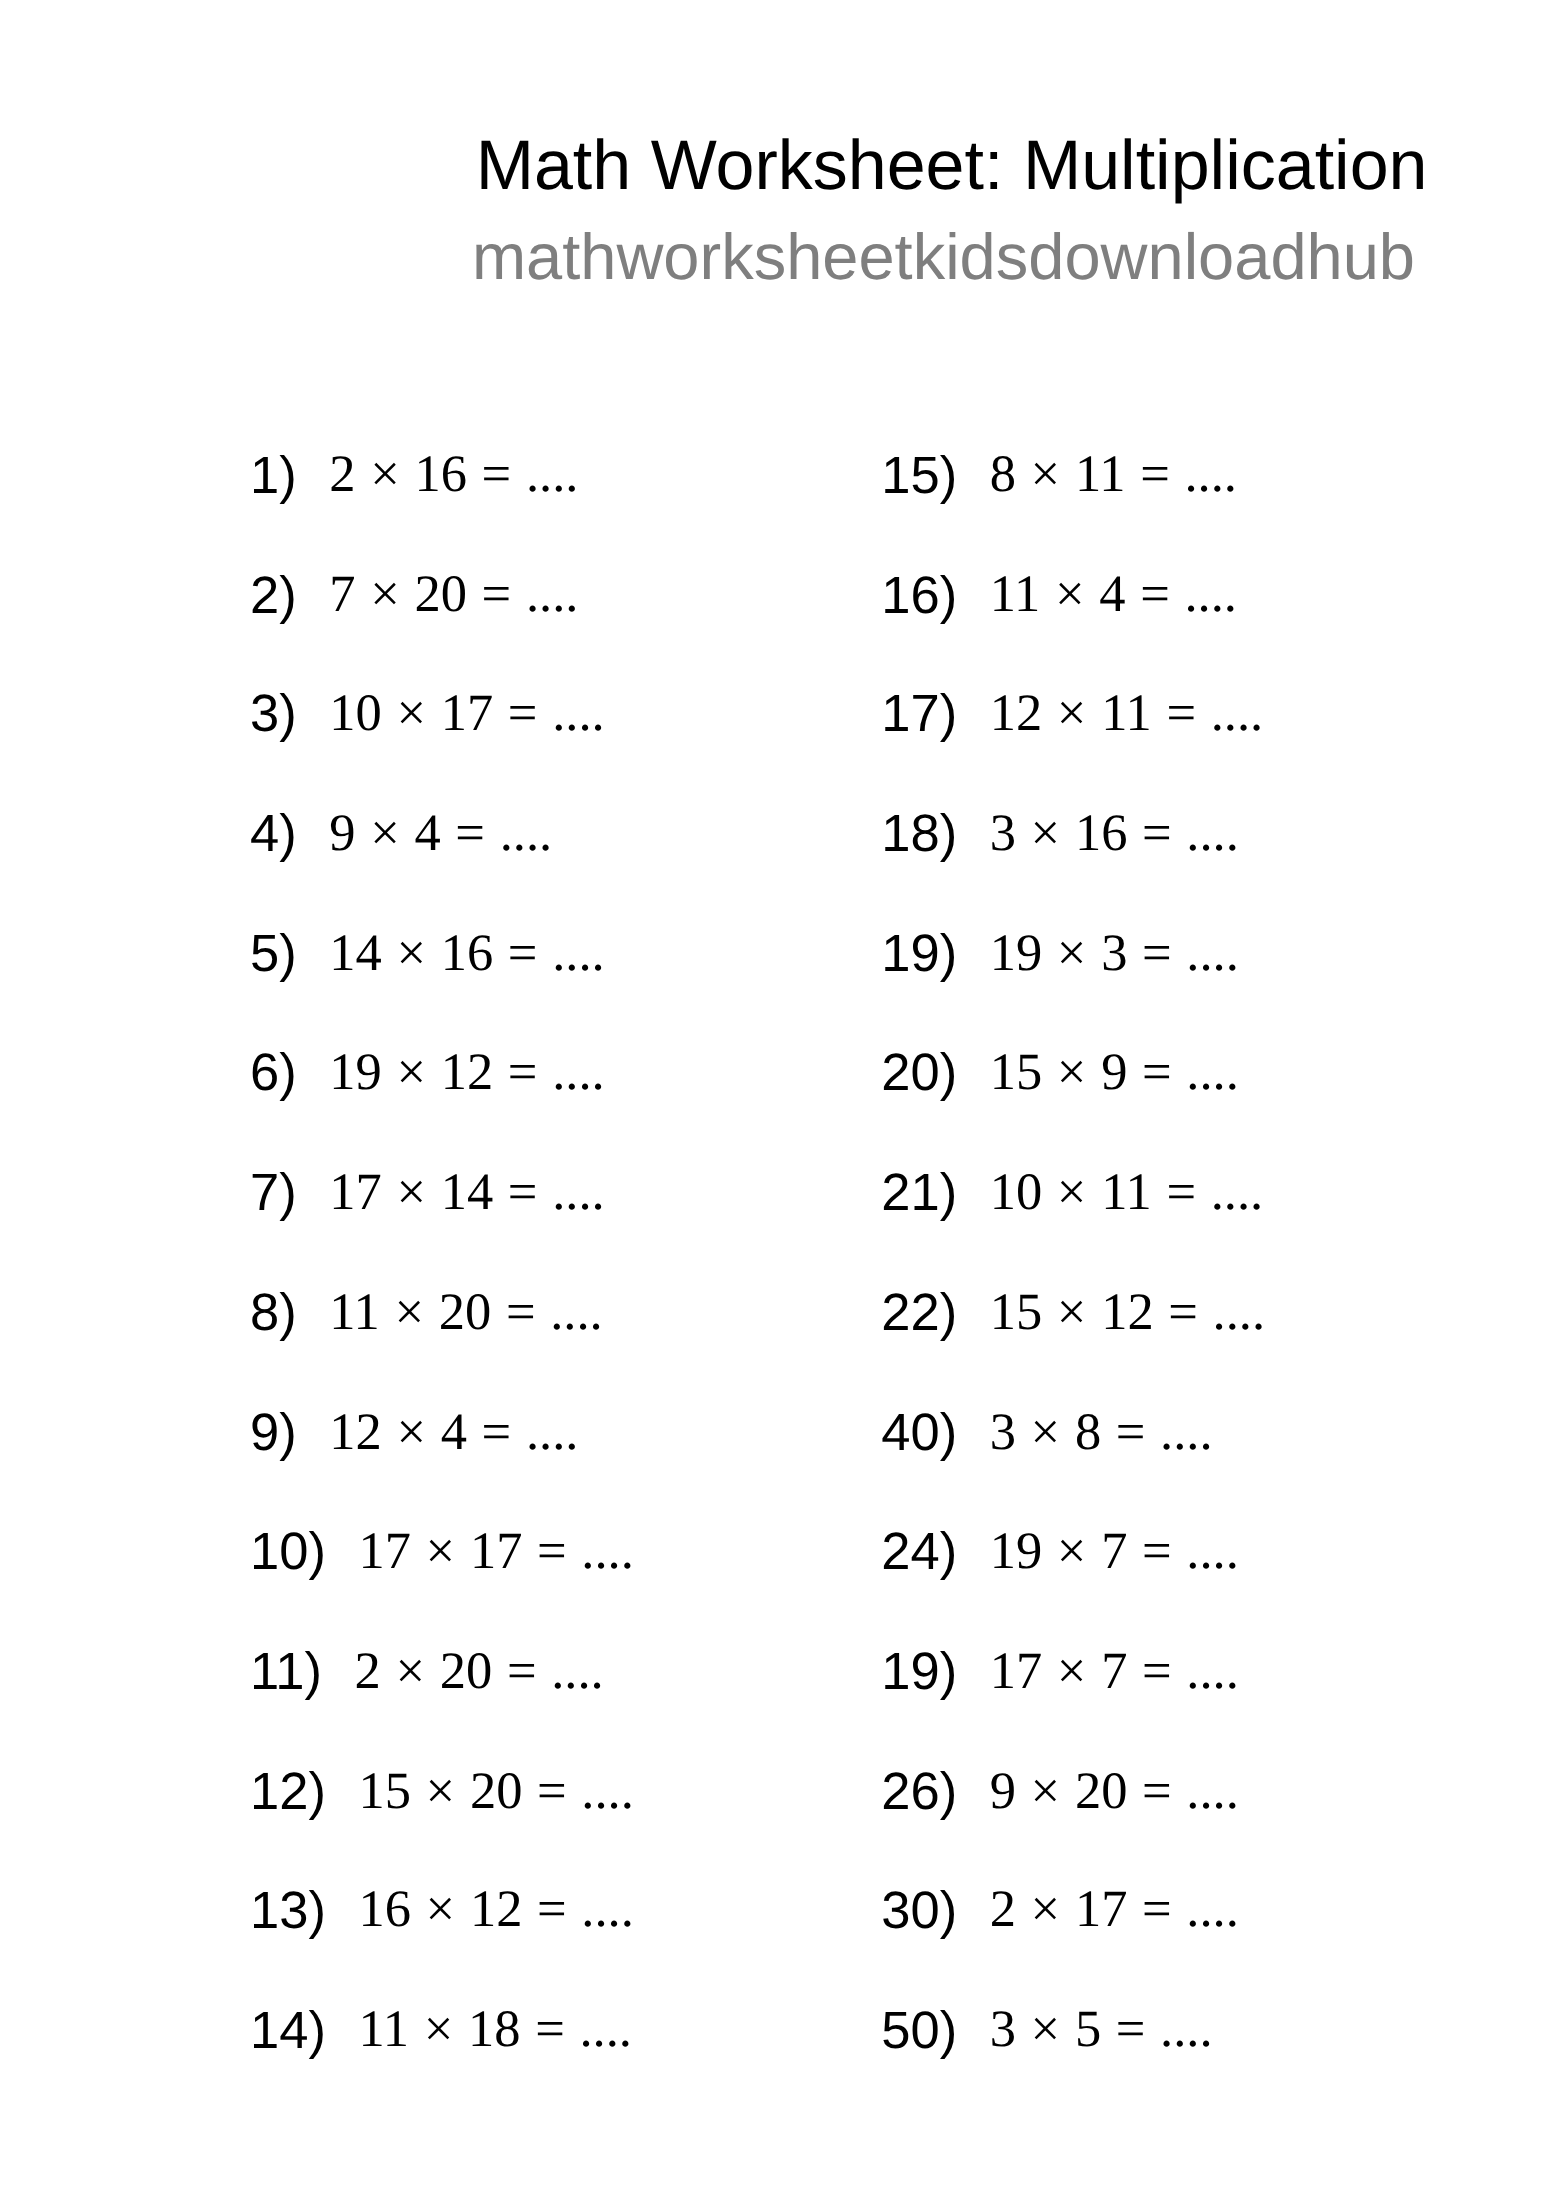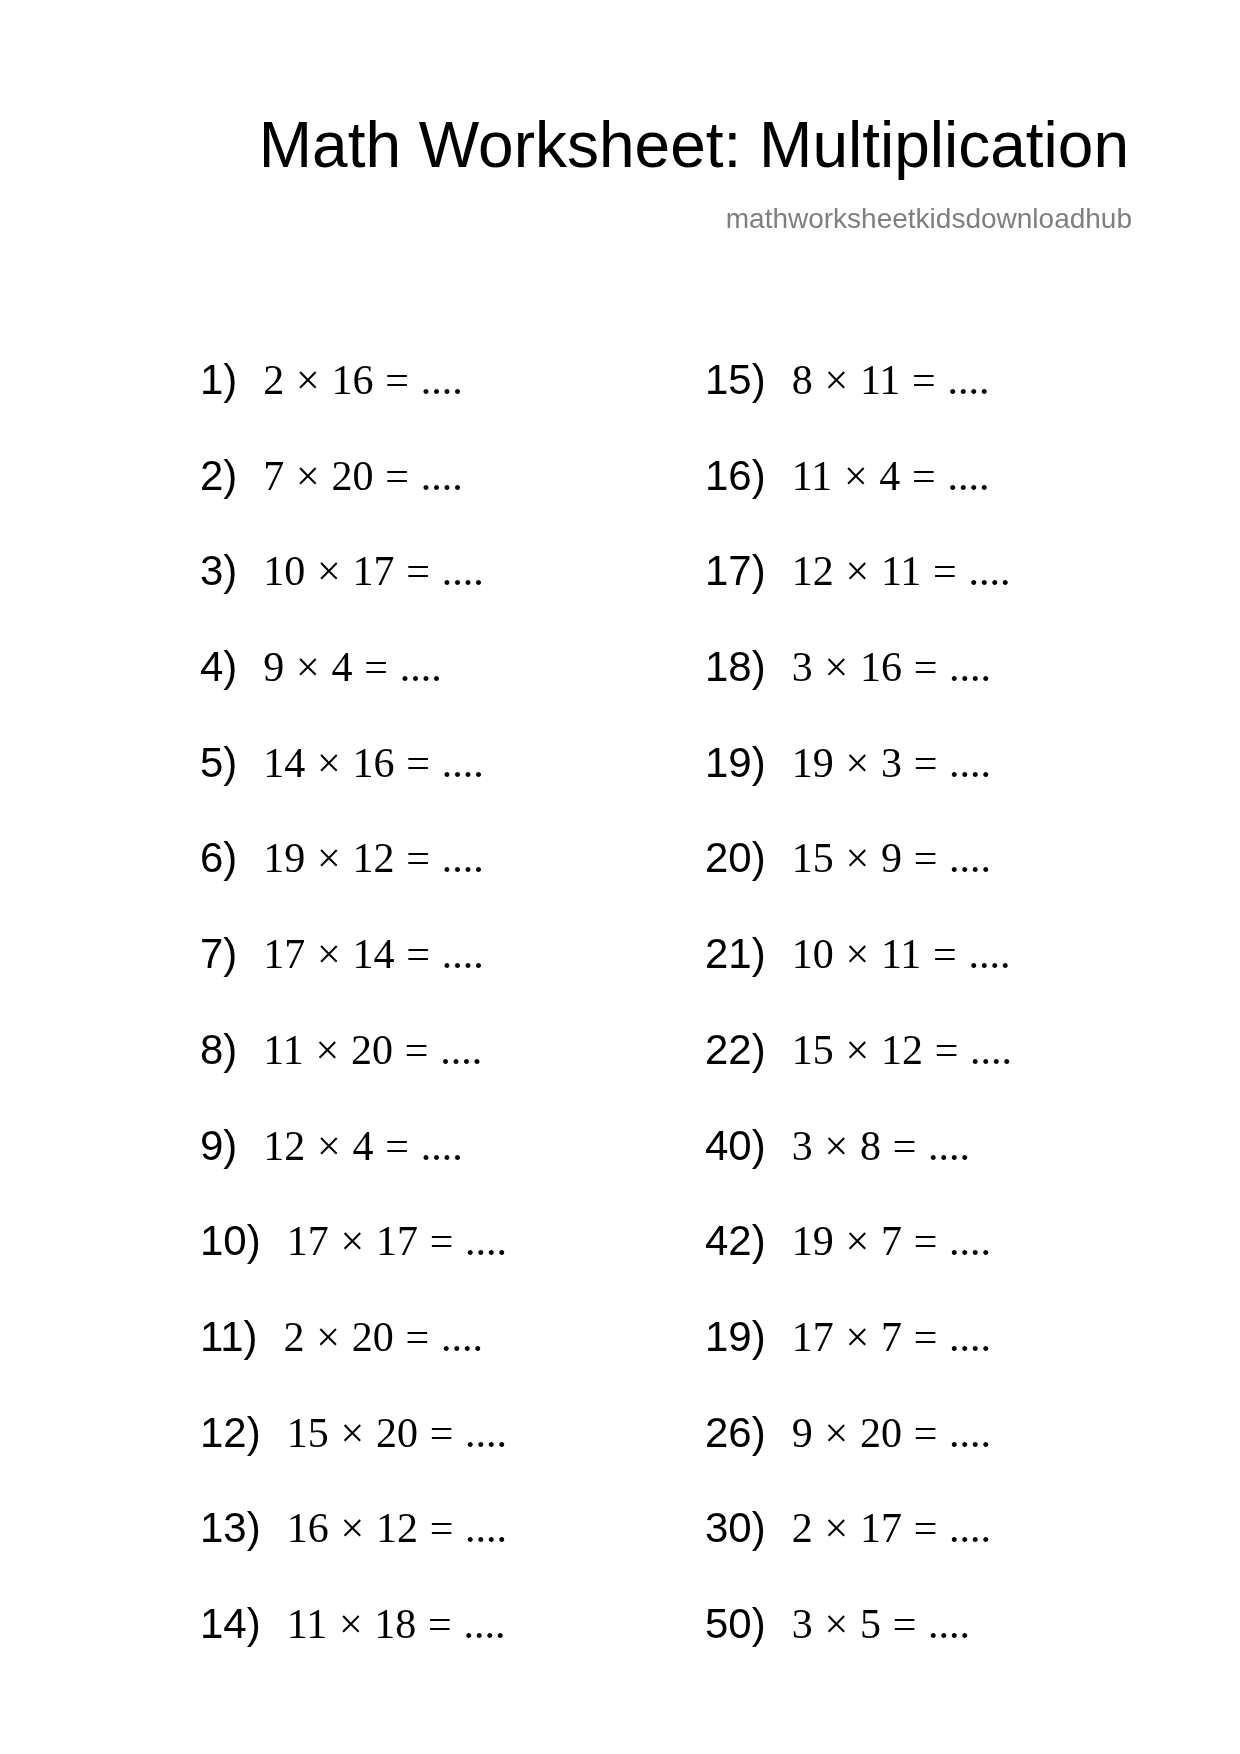--- a/index.html
+++ b/index.html
@@ -15,29 +15,29 @@
       font-family: "Liberation Sans", sans-serif;
       color: #000000;
     }
     .header {
       position: absolute;
       right: 94px;
       top: 96px;
       text-align: right;
     }
     .title {
-      font-size: 64px;
+      font-size: 56px;
       line-height: 64px;
       font-weight: normal;
-      margin: 17px;
+      margin: 4px;
       white-space: nowrap;
       color: #000000;
     }
     .subtitle {
-      font-size: 28px;
+      font-size: 52px;
       line-height: 48px;
       margin-top: 18px;
       margin-right: 14px;
       color: #7f7f7f;
       white-space: nowrap;
     }
     .column {
       position: absolute;
       top: 350px;
     }
@@ -199,21 +199,21 @@
       <span class="a">15</span><span class="gap"></span><span class="x">×</span><span class="gap"></span><span class="b">12</span><span class="gap"></span><span class="eq">=</span><span class="gap"></span><span class="blank">....</span>
     </span>
   </div>
     <div class="problem">
     <span class="num">40</span>
     <span class="expr">
       <span class="a">3</span><span class="gap"></span><span class="x">×</span><span class="gap"></span><span class="b">8</span><span class="gap"></span><span class="eq">=</span><span class="gap"></span><span class="blank">....</span>
     </span>
   </div>
     <div class="problem">
-    <span class="num">42</span>
+    <span class="num">24</span>
     <span class="expr">
       <span class="a">19</span><span class="gap"></span><span class="x">×</span><span class="gap"></span><span class="b">7</span><span class="gap"></span><span class="eq">=</span><span class="gap"></span><span class="blank">....</span>
     </span>
   </div>
     <div class="problem">
     <span class="num">19</span>
     <span class="expr">
       <span class="a">17</span><span class="gap"></span><span class="x">×</span><span class="gap"></span><span class="b">7</span><span class="gap"></span><span class="eq">=</span><span class="gap"></span><span class="blank">....</span>
     </span>
   </div>

